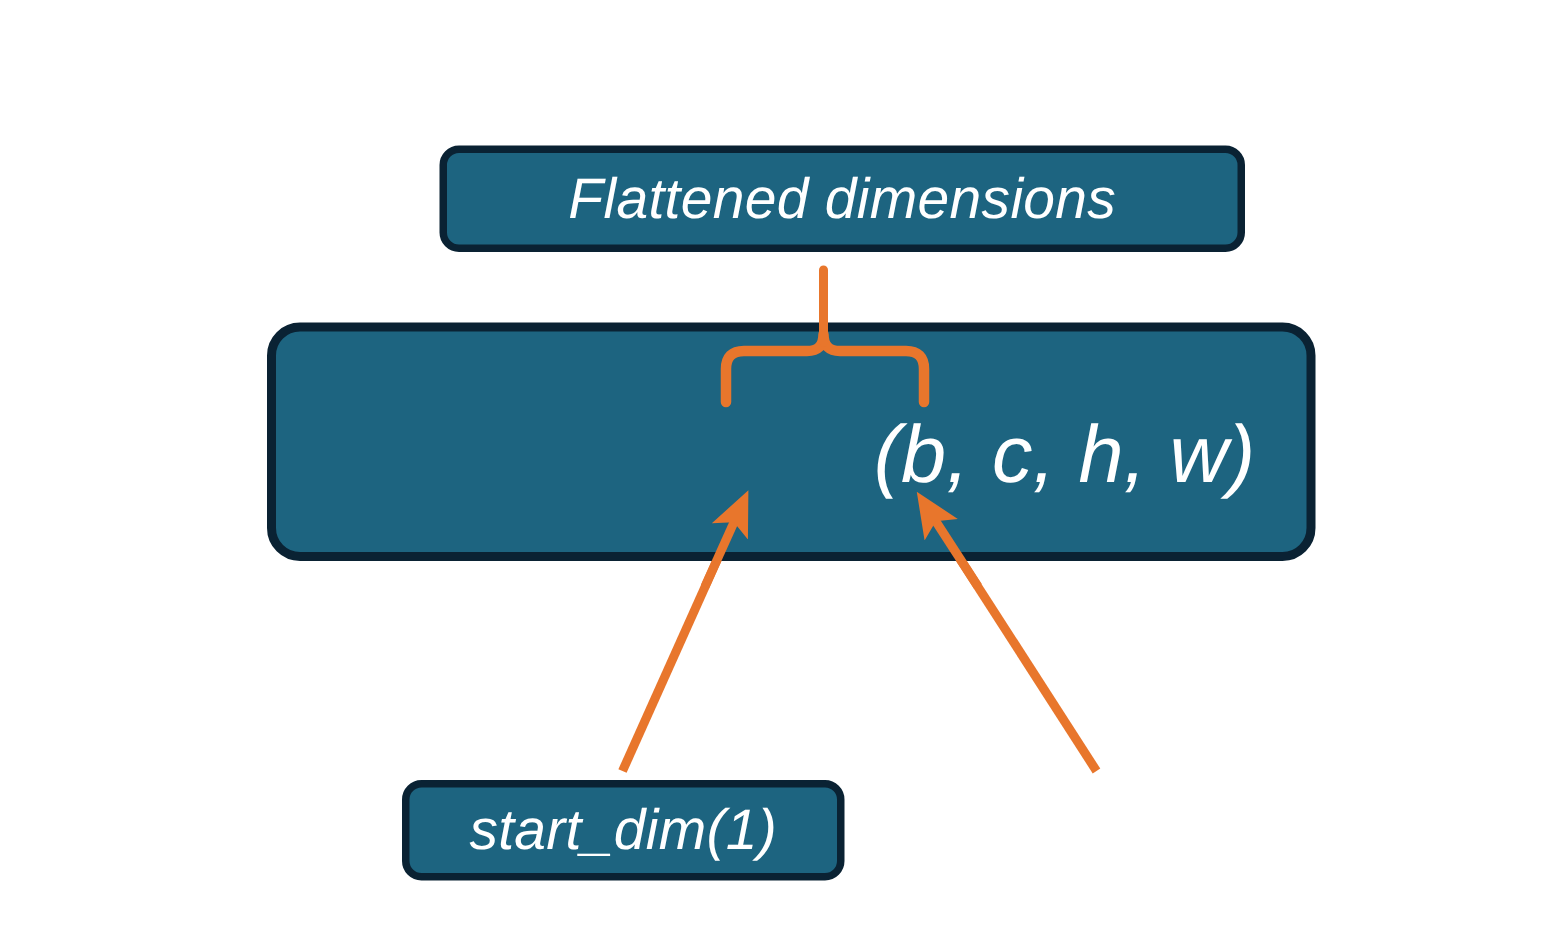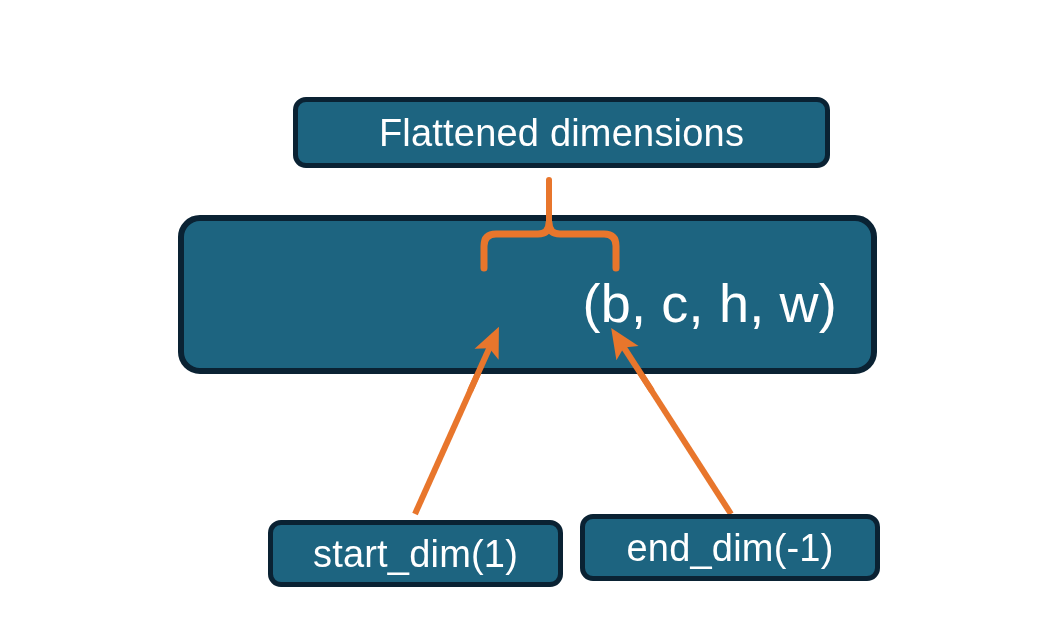--- a/index.html
+++ b/index.html
@@ -85,21 +85,21 @@
   }
   .overlay-svg {
     position: absolute;
     left: 0; top: 0;
     width: 1038px;
     height: 632px;
     pointer-events: none;
   }
   #svg-under { z-index: 1; }
   #svg-over  { z-index: 3; }
-  .node { z-index: 2; }
+  .node { z-index: 2; font-style: italic; }
 </style>
 </head>
 <body>
 
 <div id="canvas">
 
   <svg id="svg-under" class="overlay-svg" viewBox="0 0 1038 632" xmlns="http://www.w3.org/2000/svg">
     <defs>
       <marker id="arrowhead" markerWidth="5" markerHeight="5" refX="2.6" refY="2.5" orient="auto" markerUnits="strokeWidth">
         <path d="M0,0.3 L5,2.5 L0,4.7 L1.1,2.5 Z" fill="#e8762c"></path>
@@ -116,23 +116,20 @@
   </div>
 
   <div class="node" id="node-shape">
     <span class="shape-text">(b, c, h, w)</span>
   </div>
 
   <div class="node" id="node-start-dim">
     <span>start_dim(1)</span>
   </div>
 
-  <div class="node" id="node-end-dim">
-    <span>end_dim(-1)</span>
-  </div>
 
   <svg id="svg-over" class="overlay-svg" viewBox="0 0 1038 632" xmlns="http://www.w3.org/2000/svg">
     <defs>
       <marker id="arrowhead2" markerWidth="5" markerHeight="5" refX="2.6" refY="2.5" orient="auto" markerUnits="strokeWidth">
         <path d="M0,0.3 L5,2.5 L0,4.7 L1.1,2.5 Z" fill="#e8762c"></path>
       </marker>
     </defs>
 
     <path d="M 484,268
              L 484,246

